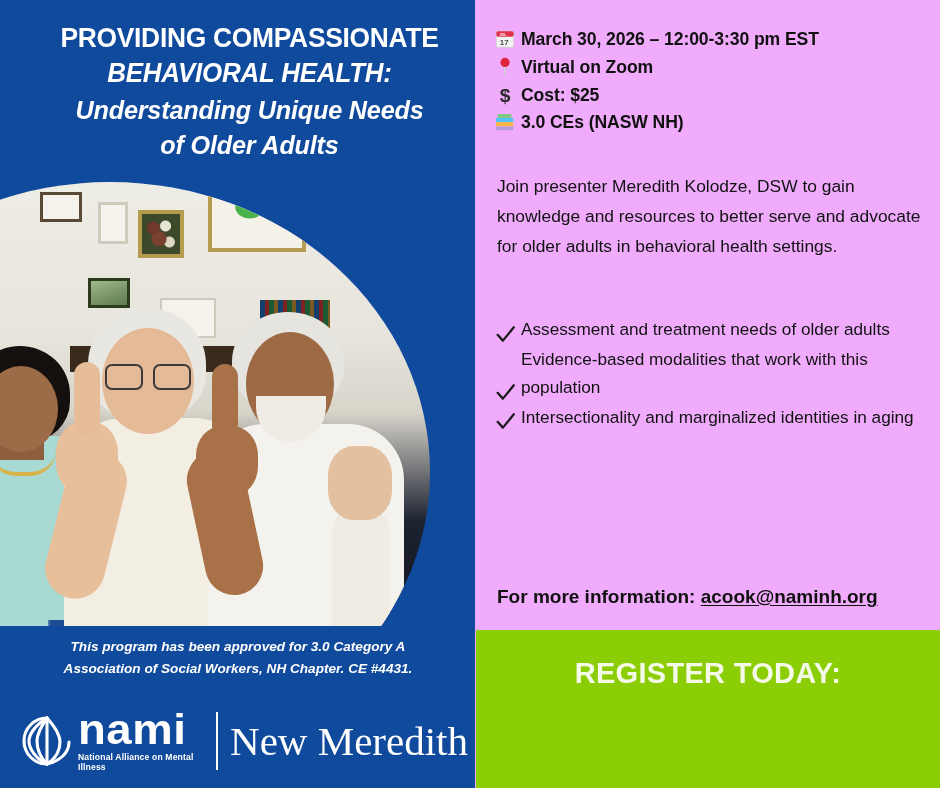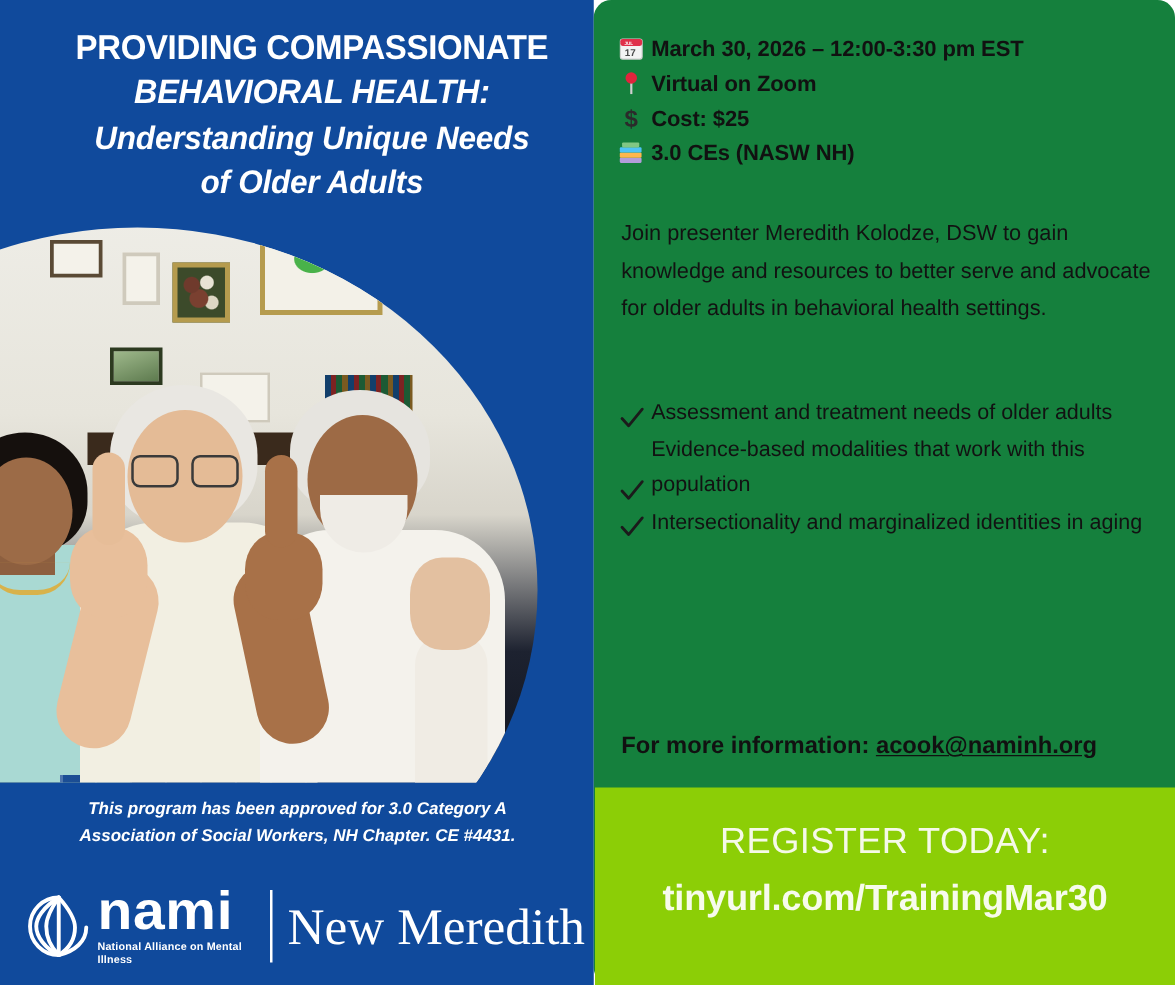--- a/index.html
+++ b/index.html
@@ -194,22 +194,21 @@
     font-size: 41px;
     line-height: 1;
     white-space: nowrap;
   }
 
   
   .right-panel {
     position: absolute;
     left: 475px; top: 0;
     width: 465px; height: 788px;
-    background: #15803d;
-    border-radius: 14px;
+    background: #f0abfc;
   }
 
   .fact-list {
     position: absolute;
     left: 19px; top: 26px;
     width: 440px;
   }
   .fact-row {
     display: flex;
     align-items: flex-start;
@@ -279,21 +278,21 @@
     z-index: 6;
     display: flex;
     flex-direction: column;
     align-items: center;
     justify-content: flex-start;
     padding-top: 26px;
   }
   .register-title {
     color: #F5F9E8;
     font-size: 29px;
-    font-weight: normal;
+    font-weight: bold;
     letter-spacing: 0.3px;
     line-height: 1.2;
   }
   .register-url {
     color: #F7FBEC;
     font-size: 29px;
     font-weight: bold;
     letter-spacing: -0.2px;
     line-height: 1.3;
     margin-top: 10px;
@@ -465,16 +464,15 @@
     </ul>
 
     <div class="contact">
       <span>For more information:</span>
       <a href="#">acook@naminh.org</a>
     </div>
   </div>
 
   <div class="register">
     <div class="register-title">REGISTER TODAY:</div>
-    <div class="register-url">tinyurl.com/TrainingMar30</div>
   </div>
 
 </div>
 
 </body></html>

